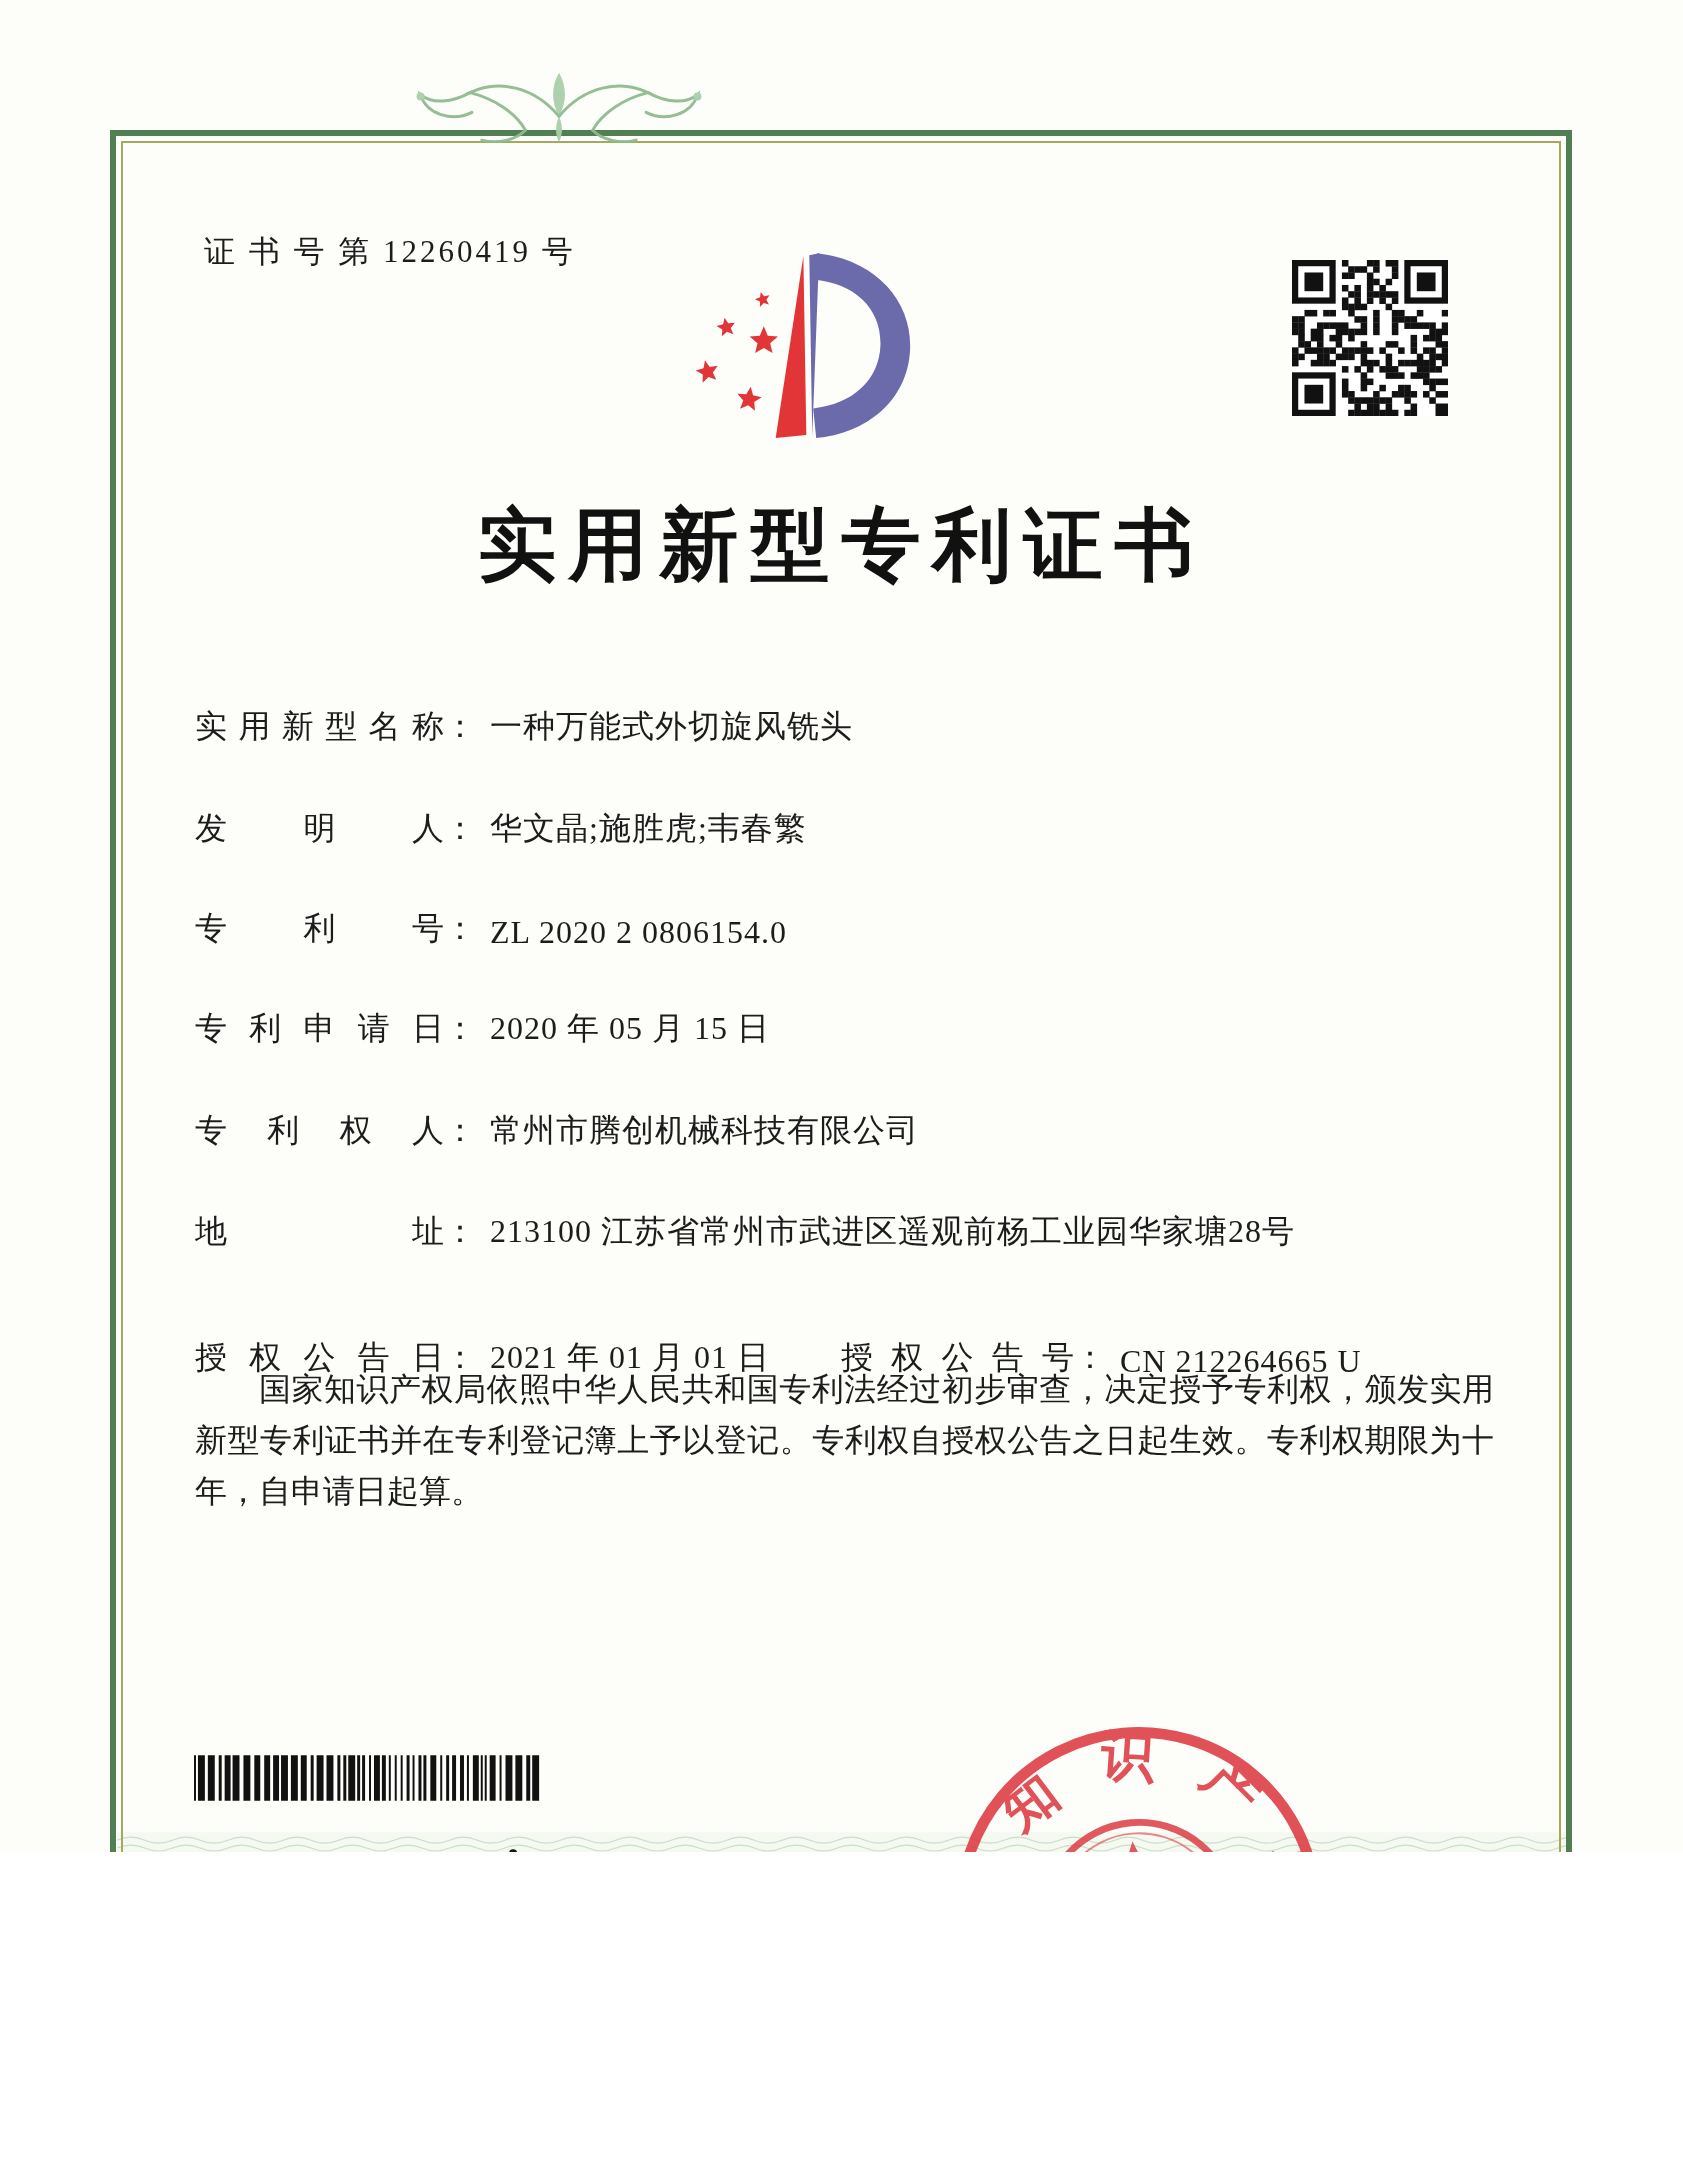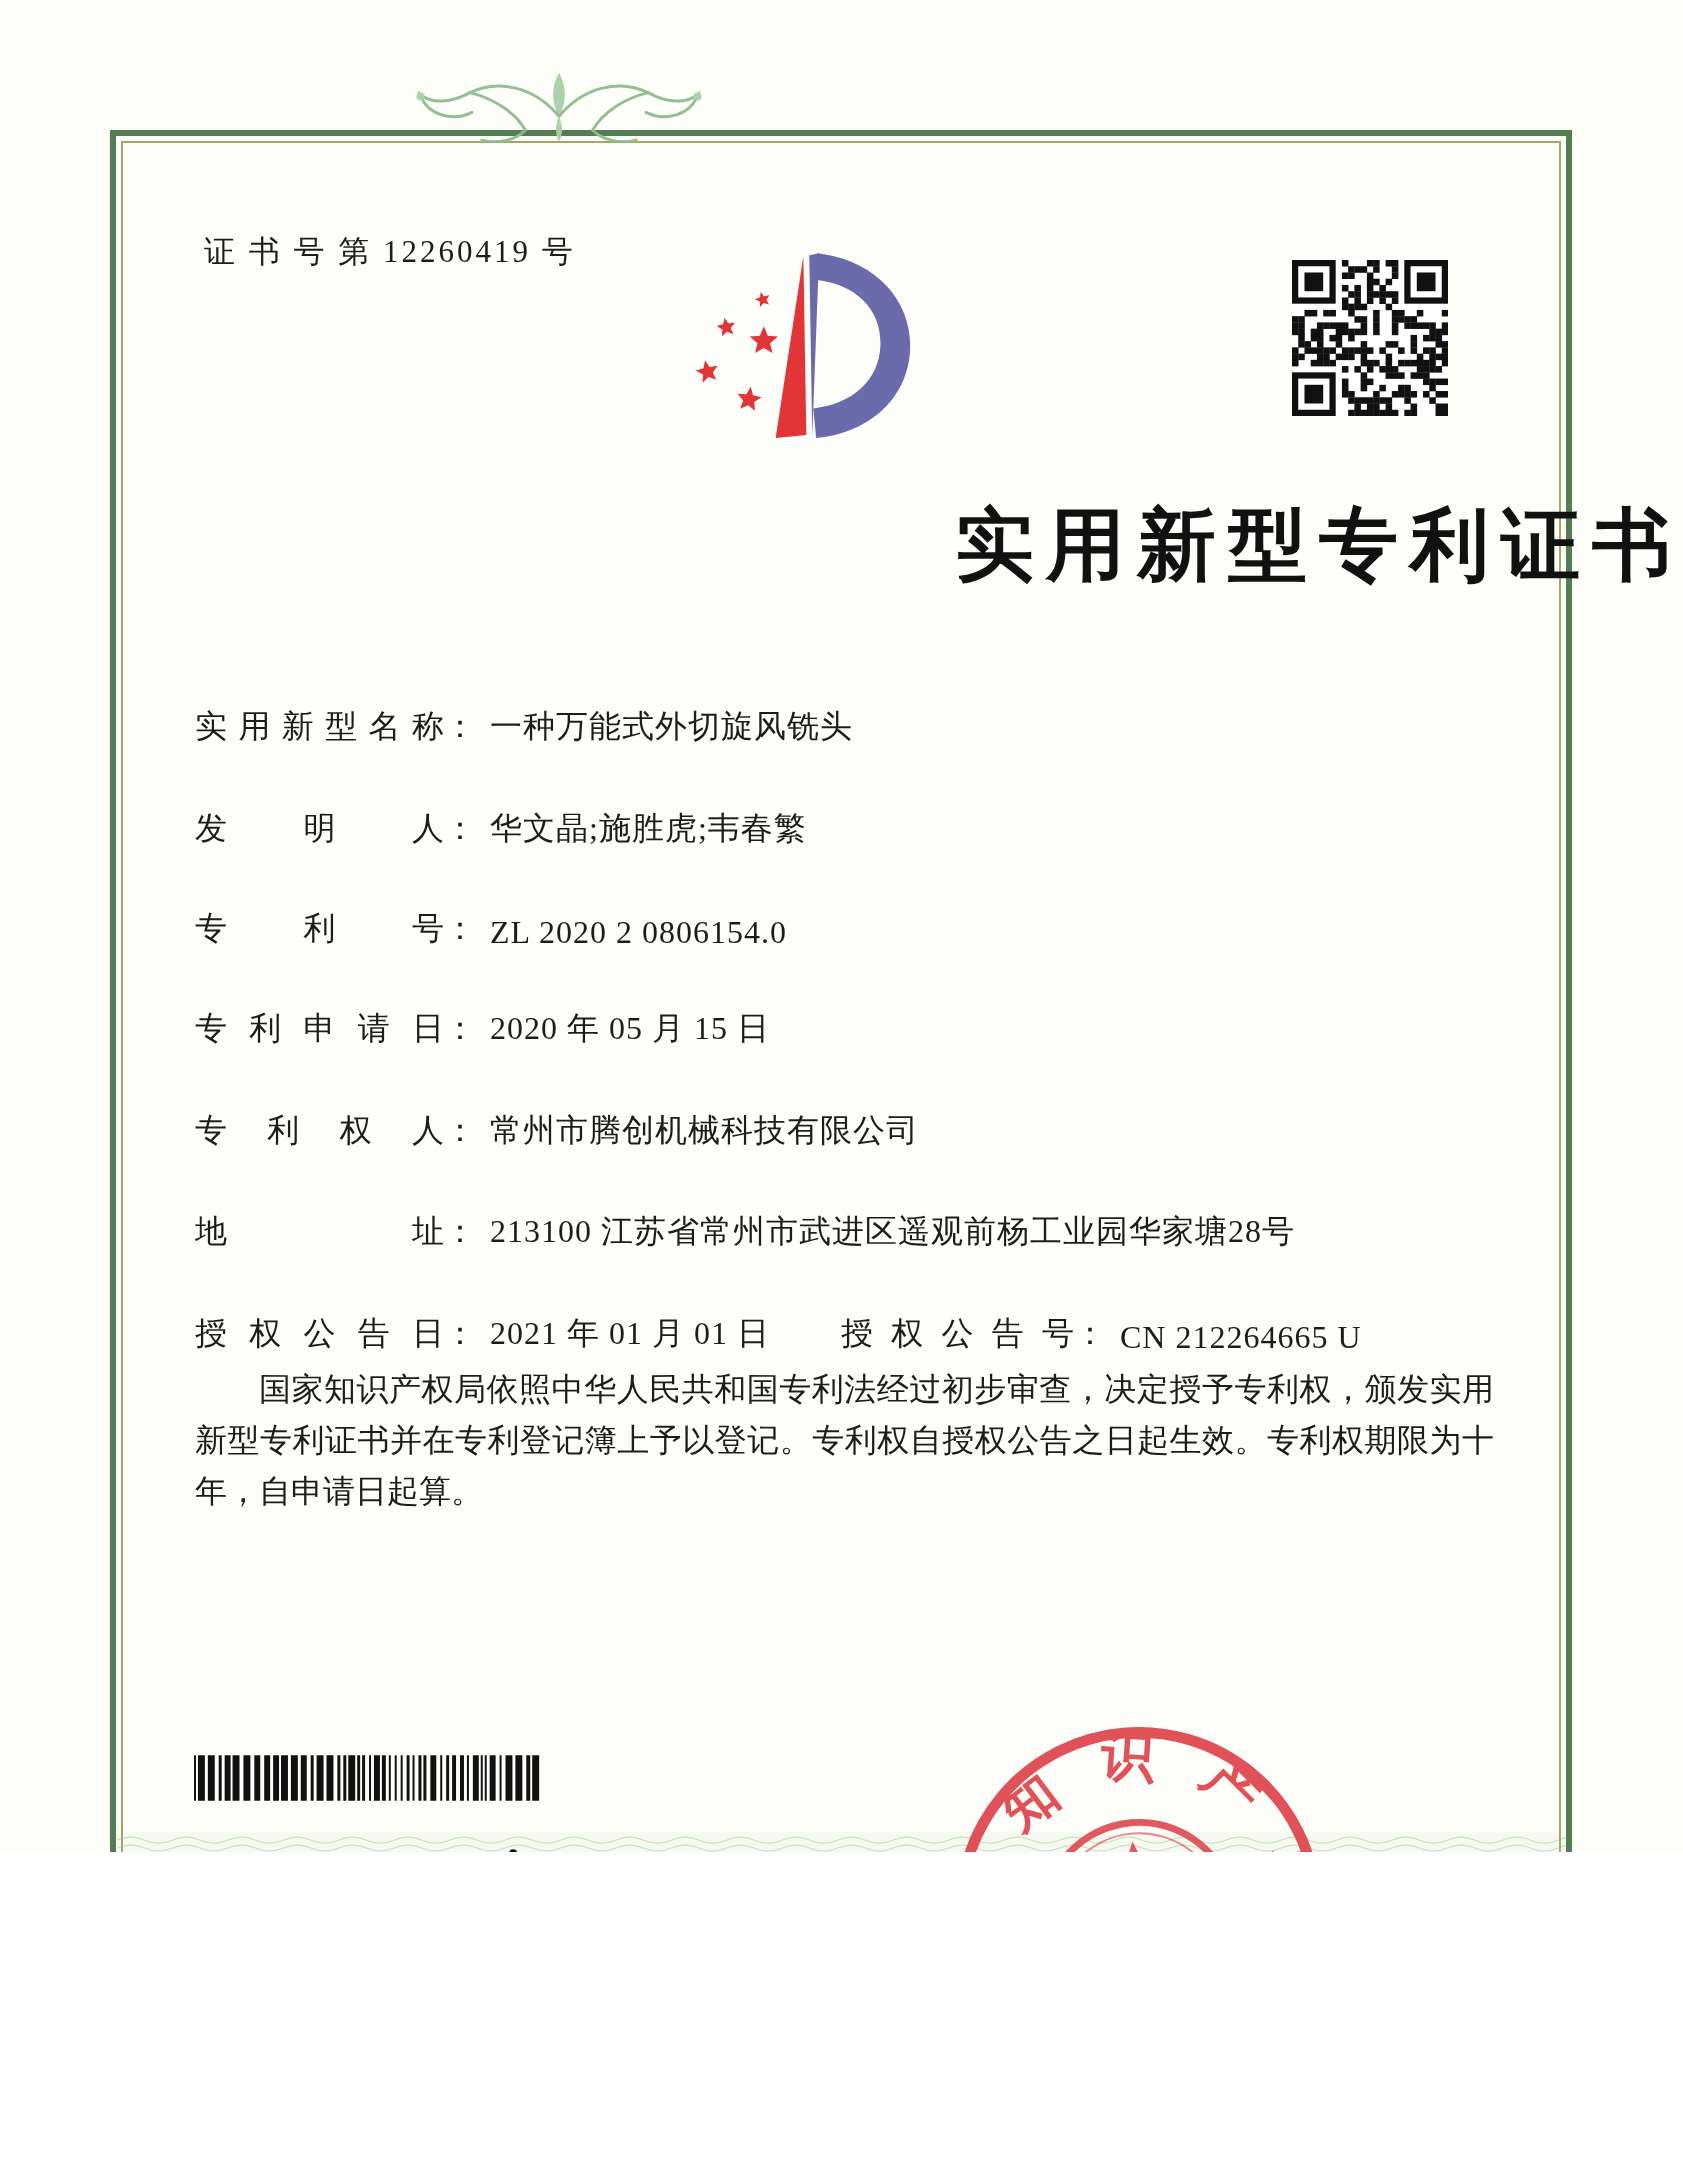--- a/index.html
+++ b/index.html
@@ -5,25 +5,25 @@
   html,body{margin:0;padding:0;background:#ffffff;}
   .page{position:relative;width:1683px;height:1852px;background:#fdfdfa;overflow:hidden;
         font-family:"Liberation Serif","DejaVu Serif",serif;color:#1c1c1c;}
   .abs{position:absolute;}
   
   .frame{position:absolute;left:110px;top:130px;width:1462px;height:2037px;
          box-sizing:border-box;border:6px solid #517e53;z-index:1;}
   .frame-inner{position:absolute;left:5px;top:5px;right:5px;bottom:5px;border:2px solid #a3a95e;}
   
   .certno{left:204px;top:231px;font-size:31px;letter-spacing:3px;z-index:3;}
-  .title{left:0;top:493px;width:1683px;text-align:right;font-size:79px;font-weight:bold;
+  .title{left:0;top:493px;width:1683px;text-align:center;font-size:79px;font-weight:bold;
          letter-spacing:12px;z-index:3;color:#111;}
   .frow{left:195px;display:flex;align-items:flex-end;font-size:32px;z-index:3;white-space:nowrap;}
   .flabel{display:inline-block;width:249px;text-align:justify;text-align-last:justify;}
-  .flabel2{display:inline-block;width:233px;margin-left:71px;text-align:justify;text-align-last:justify;}
+  .flabel2{display:inline-block;width:233px;margin-left:71px;text-align:justify;text-align-last:justify;margin-top:24px;}
   .fcolon{margin:0 14px 0 0;}
   .fval{letter-spacing:1px;}
   .paras{left:195px;top:1364px;width:1299px;font-size:32px;line-height:51px;
          text-align:justify;z-index:3;}
   .paras p{margin:0;text-indent:2em;}
   .director-title{left:201px;top:1892px;font-size:37px;z-index:3;
         font-family:"Liberation Sans","DejaVu Sans",sans-serif;letter-spacing:4px;color:#161616;}
   .director-name{left:201px;top:1951px;font-size:37px;z-index:3;
         font-family:"Liberation Sans","DejaVu Sans",sans-serif;letter-spacing:4px;color:#737373;}
   .seal-date{left:988px;top:2018px;font-size:35px;letter-spacing:2px;color:#131313;z-index:6;}

